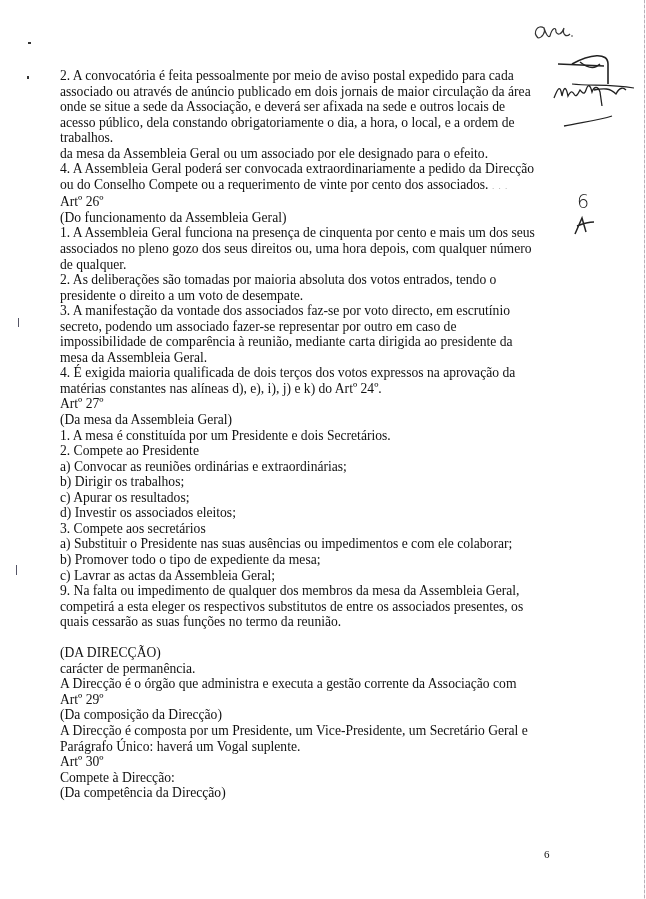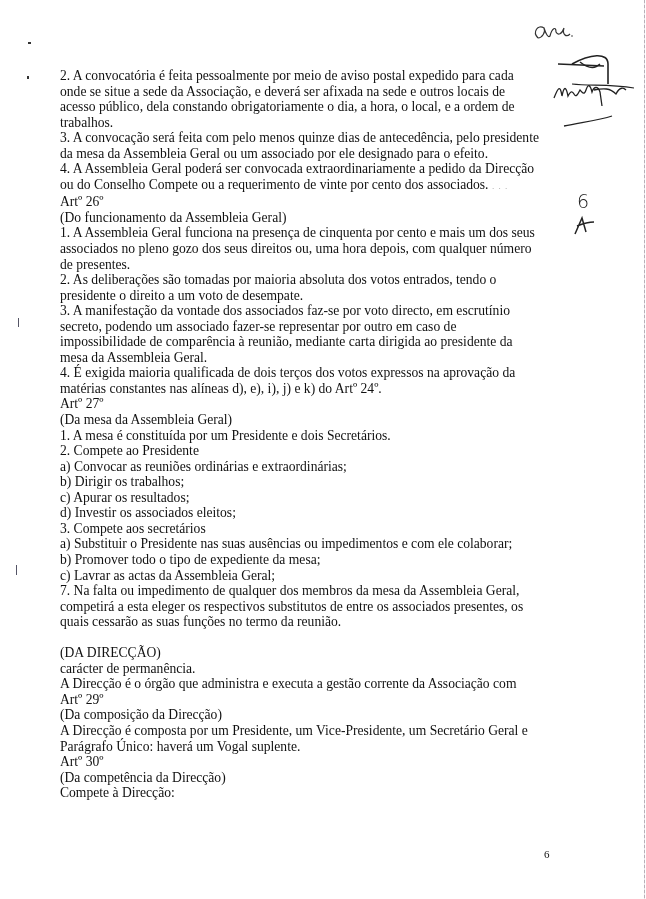--- a/index.html
+++ b/index.html
@@ -56,62 +56,62 @@
     <path d="M14 76 C 34 72, 50 70, 62 66" stroke="#222" stroke-width="1.3" fill="none"></path>
   </svg>
 
   <div class="margin-six">6</div>
   <svg class="hand" style="left:572px;top:214px;" width="24" height="22" viewBox="0 0 24 22">
     <path d="M3 20 L 10 4 L 14 18 M 5 12 C 10 10, 16 8, 22 8" stroke="#222" stroke-width="1.5" fill="none"></path>
   </svg>
 
   <div class="body-text" id="body-text">
       <span class="ln"><span>2. A convocatória é feita pessoalmente por meio de aviso postal expedido para cada</span></span>
+      <span class="ln"><span>associado ou através de anúncio publicado em dois jornais de maior circulação da área</span></span>
       <span class="ln"><span>onde se situe a sede da Associação, e deverá ser afixada na sede e outros locais de</span></span>
       <span class="ln"><span>acesso público, dela constando obrigatoriamente o dia, a hora, o local, e a ordem de</span></span>
       <span class="ln"><span>trabalhos.</span></span>
-      <span class="ln"><span>3. A convocação será feita com pelo menos quinze dias de antecedência, pelo presidente</span></span>
       <span class="ln"><span>da mesa da Assembleia Geral ou um associado por ele designado para o efeito.</span></span>
       <span class="ln"><span>4. A Assembleia Geral poderá ser convocada extraordinariamente a pedido da Direcção</span></span>
       <span class="ln"><span>ou do Conselho Compete ou a requerimento de vinte por cento dos associados.</span> <span class="dots">. . .</span></span>
       <span class="ln"><span>Artº 26º</span></span>
       <span class="ln"><span>(Do funcionamento da Assembleia Geral)</span></span>
       <span class="ln"><span>1. A Assembleia Geral funciona na presença de cinquenta por cento e mais um dos seus</span></span>
       <span class="ln"><span>associados no pleno gozo dos seus direitos ou, uma hora depois, com qualquer número</span></span>
-      <span class="ln"><span>de presentes.</span></span>
+      <span class="ln"><span>de qualquer.</span></span>
       <span class="ln"><span>2. As deliberações são tomadas por maioria absoluta dos votos entrados, tendo o</span></span>
       <span class="ln"><span>presidente o direito a um voto de desempate.</span></span>
       <span class="ln"><span>3. A manifestação da vontade dos associados faz-se por voto directo, em escrutínio</span></span>
       <span class="ln"><span>secreto, podendo um associado fazer-se representar por outro em caso de</span></span>
       <span class="ln"><span>impossibilidade de comparência à reunião, mediante carta dirigida ao presidente da</span></span>
       <span class="ln"><span>mesa da Assembleia Geral.</span></span>
       <span class="ln"><span>4. É exigida maioria qualificada de dois terços dos votos expressos na aprovação da</span></span>
       <span class="ln"><span>matérias constantes nas alíneas d), e), i), j) e k) do Artº 24º.</span></span>
       <span class="ln"><span>Artº 27º</span></span>
       <span class="ln"><span>(Da mesa da Assembleia Geral)</span></span>
       <span class="ln"><span>1. A mesa é constituída por um Presidente e dois Secretários.</span></span>
       <span class="ln"><span>2. Compete ao Presidente</span></span>
       <span class="ln"><span>a) Convocar as reuniões ordinárias e extraordinárias;</span></span>
       <span class="ln"><span>b) Dirigir os trabalhos;</span></span>
       <span class="ln"><span>c) Apurar os resultados;</span></span>
       <span class="ln"><span>d) Investir os associados eleitos;</span></span>
       <span class="ln"><span>3. Compete aos secretários</span></span>
       <span class="ln"><span>a) Substituir o Presidente nas suas ausências ou impedimentos e com ele colaborar;</span></span>
       <span class="ln"><span>b) Promover todo o tipo de expediente da mesa;</span></span>
       <span class="ln"><span>c) Lavrar as actas da Assembleia Geral;</span></span>
-      <span class="ln"><span>7. Na falta ou impedimento de qualquer dos membros da mesa da Assembleia Geral,</span></span>
+      <span class="ln"><span>9. Na falta ou impedimento de qualquer dos membros da mesa da Assembleia Geral,</span></span>
       <span class="ln"><span>competirá a esta eleger os respectivos substitutos de entre os associados presentes, os</span></span>
       <span class="ln"><span>quais cessarão as suas funções no termo da reunião.</span></span>
       <span class="blank"></span>
       <span class="ln"><span>(DA DIRECÇÃO)</span></span>
       <span class="ln"><span>carácter de permanência.</span></span>
       <span class="ln"><span>A Direcção é o órgão que administra e executa a gestão corrente da Associação com</span></span>
       <span class="ln"><span>Artº 29º</span></span>
       <span class="ln"><span>(Da composição da Direcção)</span></span>
       <span class="ln"><span>A Direcção é composta por um Presidente, um Vice-Presidente, um Secretário Geral e</span></span>
       <span class="ln"><span>Parágrafo Único: haverá um Vogal suplente.</span></span>
       <span class="ln"><span>Artº 30º</span></span>
+      <span class="ln"><span>Compete à Direcção:</span></span>
       <span class="ln"><span>(Da competência da Direcção)</span></span>
-      <span class="ln"><span>Compete à Direcção:</span></span>
     </div>
 
   <div class="page-number">6</div>
 </div>
 
 </body></html>

